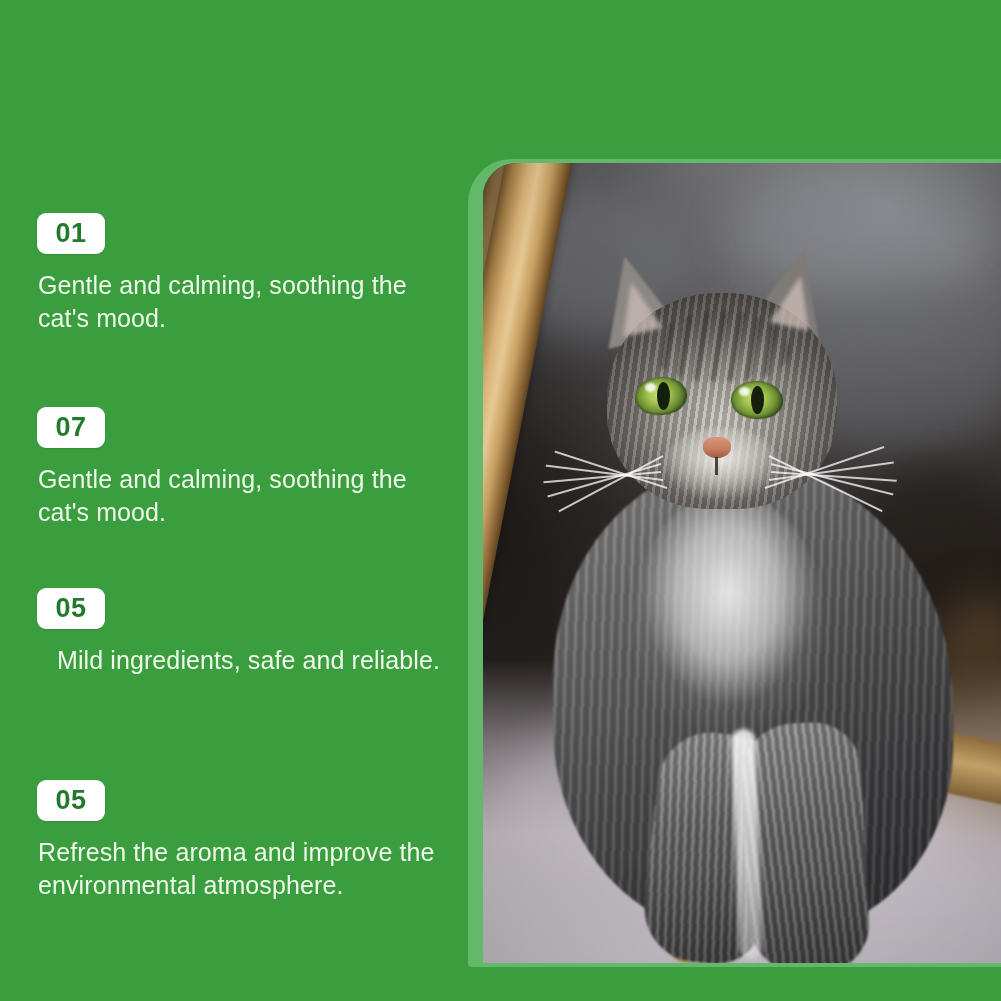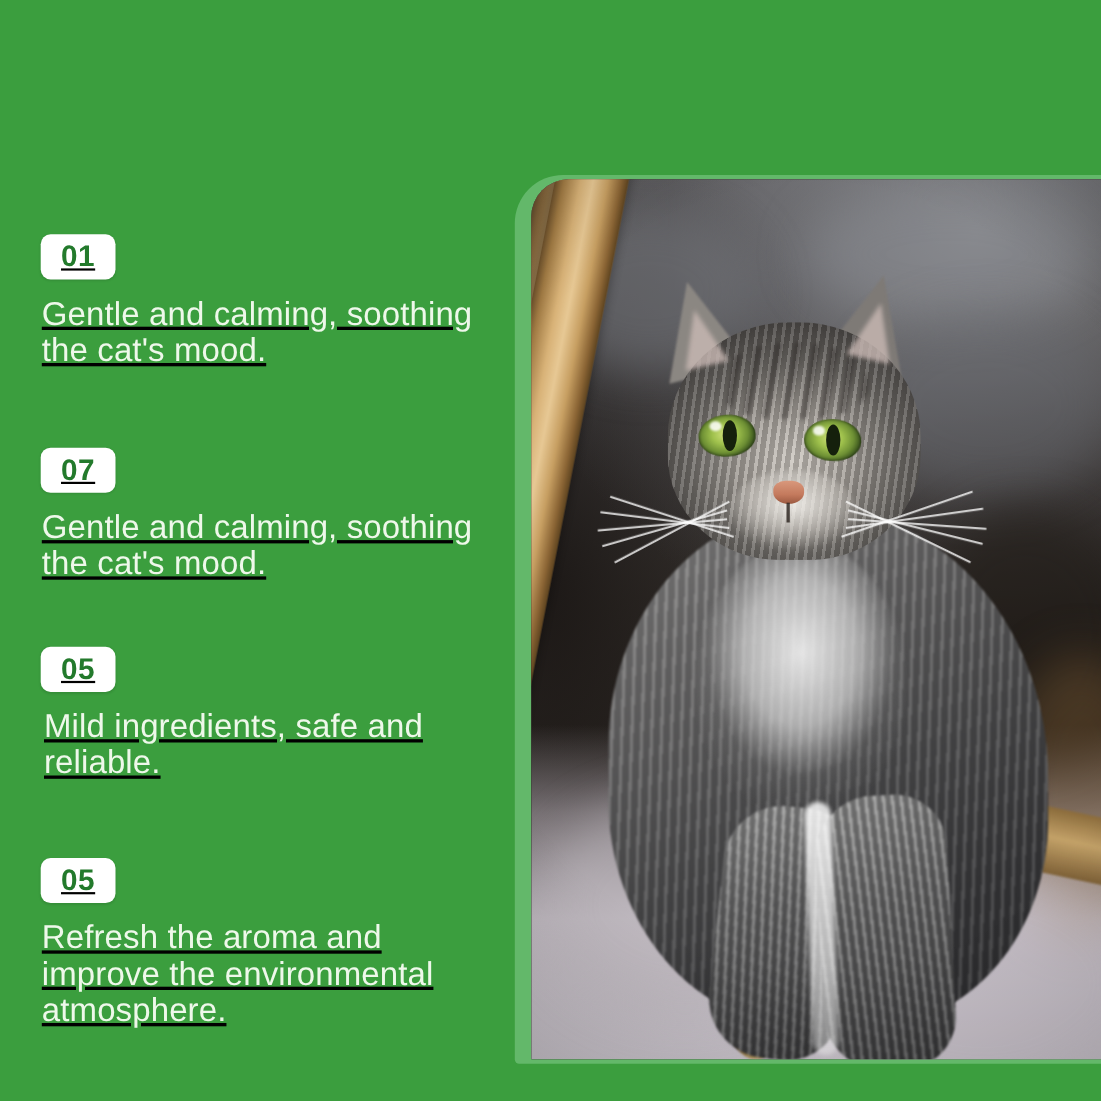--- a/index.html
+++ b/index.html
@@ -62,21 +62,20 @@
     left: 0;
     top: 160px;
     width: 470px;
     height: 841px;
   }
 
   .feature {
     position: absolute;
     left: 37px;
     width: 420px;
-    text-decoration: underline;
   }
 
   .badge {
     width: 68px;
     height: 41px;
     background: #ffffff;
     border-radius: 9px;
     display: flex;
     align-items: center;
     justify-content: center;
@@ -85,33 +84,33 @@
     font-weight: bold;
     letter-spacing: 0.5px;
     line-height: 1;
     box-shadow: 0 1px 2px rgba(0,0,0,0.10);
   }
 
   .feature-text {
     margin-top: 15px;
     margin-left: 1px;
     color: #eef8ea;
-    font-size: 30px;
+    font-size: 25px;
     line-height: 33px;
     letter-spacing: 0.1px;
     font-weight: normal;
     max-width: 400px;
   }
 
   .feature.f1 { top: 53px; }
   .feature.f2 { top: 247px; }
   .feature.f3 { top: 428px; }
   .feature.f4 { top: 620px; }
 
-  .feature.f3 .feature-text { margin-left: 3px; max-width: 420px; }
+  .feature.f3 .feature-text { margin-left: 3px; max-width: 420px; text-align: center; }
   .feature.f4 .feature-text { margin-left: 1px; max-width: 420px; }
 
   
   .photo-frame {
     position: absolute;
     left: 468px;
     top: 159px;
     width: 533px;
     height: 808px;
     background: #63b86a;

